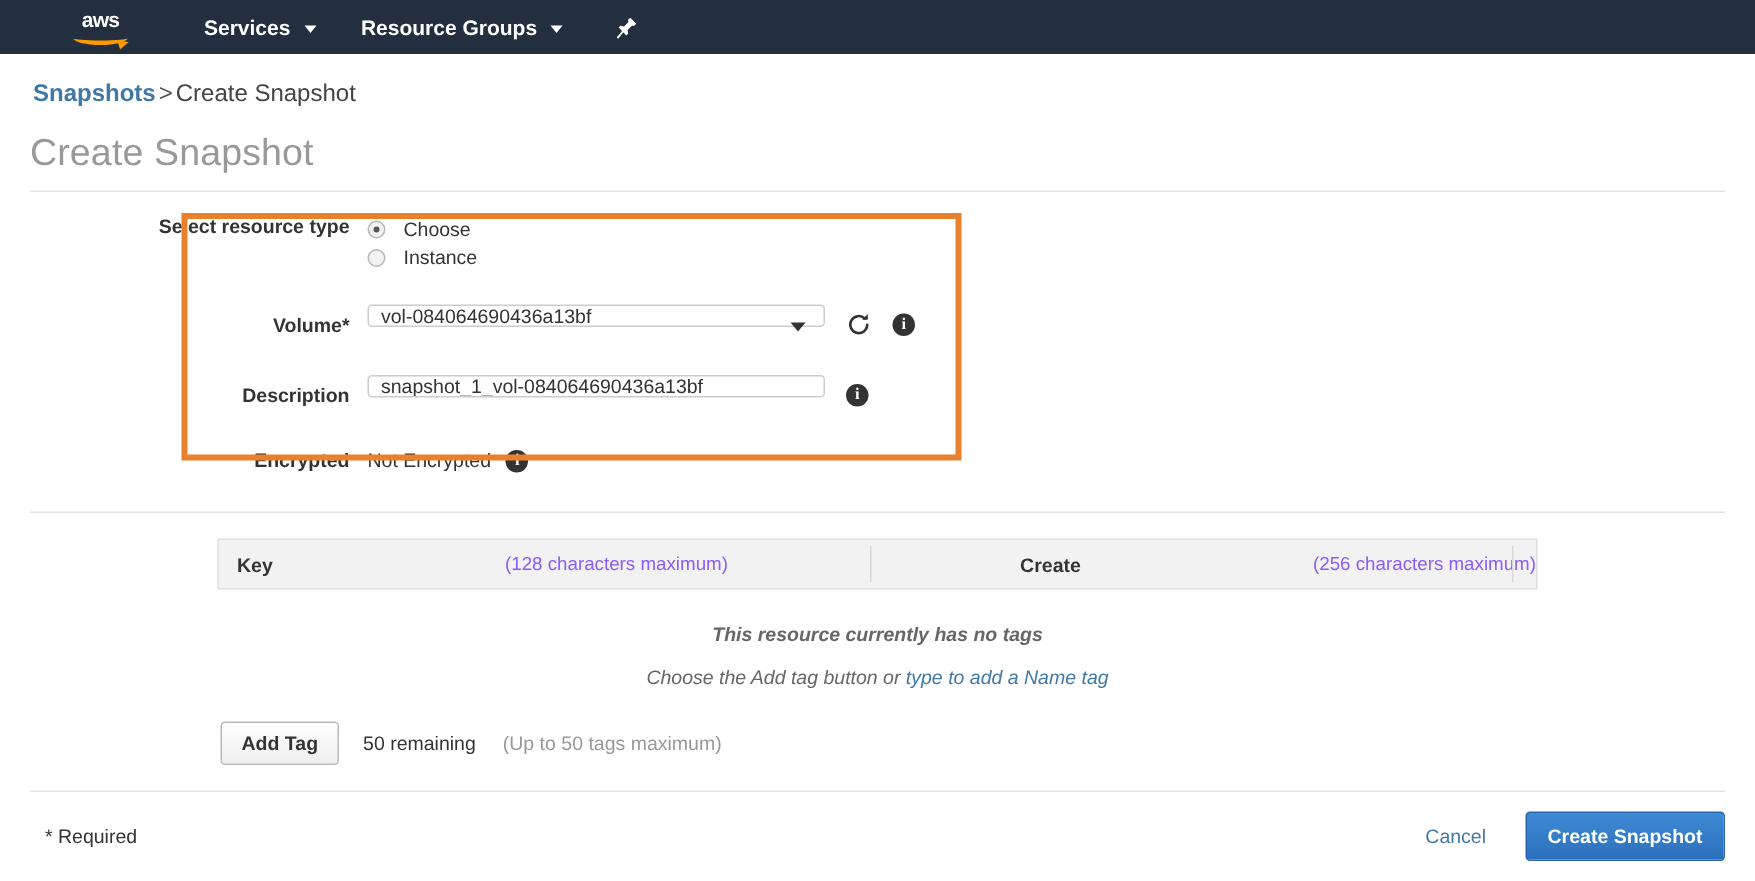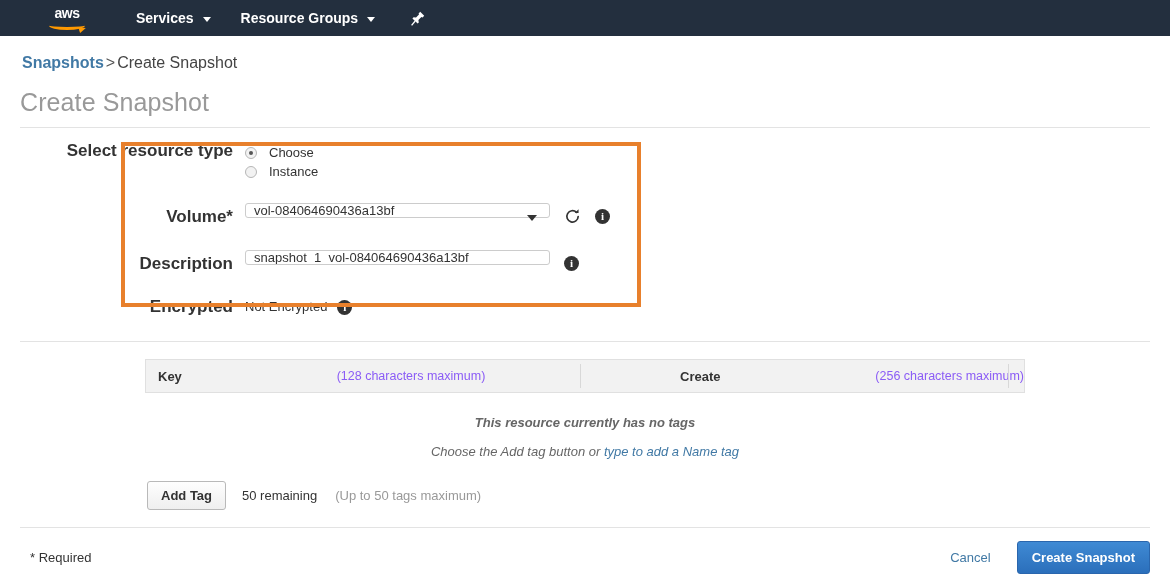--- a/index.html
+++ b/index.html
@@ -120,21 +120,21 @@
   .form-row {
     display: flex;
     align-items: flex-start;
     margin-top: 0;
   }
   .form-label {
     width: 245px;
     text-align: right;
     padding-right: 12px;
     font-weight: bold;
-    font-size: 17px;
+    font-size: 13px;
     color: #333333;
     flex: none;
     line-height: 18px;
   }
   .radio-group { padding-top: 1px; }
   .radio-line {
     display: flex;
     align-items: center;
     height: 19px;
     cursor: pointer;

